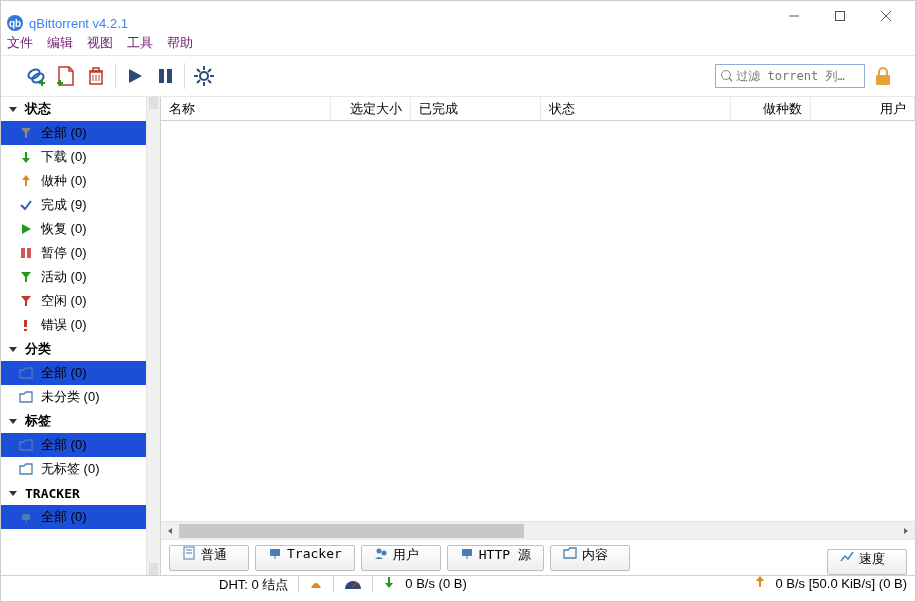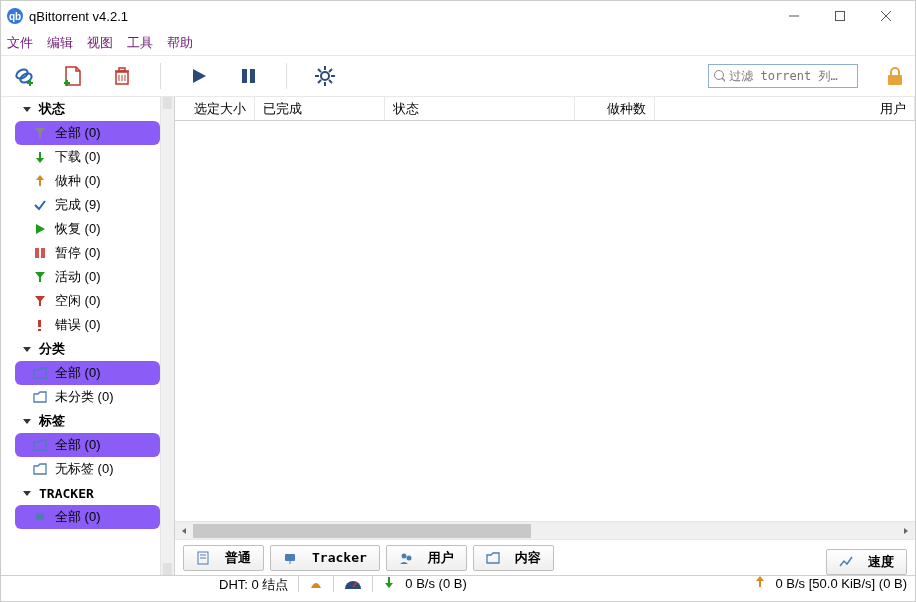--- a/index.html
+++ b/index.html
@@ -1,64 +1,64 @@
 <!DOCTYPE html>
 <html><head>
 <meta charset="utf-8">
 <style>
 * { margin:0; padding:0; box-sizing:border-box; font-family:"Microsoft YaHei","SimSun",Arial,sans-serif; font-size:13px; }
 body { background:#fff; width:916px; height:602px; overflow:hidden; display:flex; flex-direction:column; border:1px solid #ccc; }
 
 
-.titlebar { height:30px; display:flex; align-items:center; padding:0 6px; background:#fff; }
+.titlebar { height:30px; display:flex; align-items:flex-end; padding:0 6px; background:#fff; }
 .titlebar .logo { width:16px; height:16px; border-radius:50%; background:#3579d8; color:#fff; font-size:10px; display:flex; align-items:center; justify-content:center; margin-right:6px; font-weight:bold; }
-.titlebar .title { flex:0 0 auto; color:#000000; }
+.titlebar .title { flex:0 0 auto; color:#3b82f6; }
 .titlebar .spacer { flex:1; }
 .winbtn { width:46px; height:30px; display:flex; align-items:center; justify-content:center; color:#555; }
 
 
 .menubar { height:24px; display:flex; align-items:center; padding:0 6px; gap:14px; color:#701a75; }
 .menuitem { cursor:default; }
 
 
-.toolbar { height:42px; border-top:1px solid #e8e8e8; border-bottom:1px solid #e8e8e8; display:flex; align-items:center; padding:0 8px; gap:19px; }
+.toolbar { height:42px; border-top:1px solid #e8e8e8; border-bottom:1px solid #e8e8e8; display:flex; align-items:center; padding:0 20px; gap:0; }
 .tbtn { width:30px; height:30px; display:flex; align-items:center; justify-content:center; }
 .tsep { width:1px; height:26px; background:#ddd; margin:0 4px; }
 .filterbox { width:150px; height:24px; border:1px solid #8faed5; display:flex; align-items:center; padding:0 4px; gap:4px; margin-left:auto; }
 .filterbox input { border:none; outline:none; width:100%; font-family:"SimSun",monospace; font-size:12px; }
 .lockicon { width:24px; height:24px; margin-left:6px; display:flex; align-items:center; justify-content:center; }
 
 
-.mainarea { flex:1; display:flex; min-height:0;padding-left:14px; }
+.mainarea { flex:1; display:flex; min-height:0; }
 .sidebar { width:160px; border-right:1px solid #d0d0d0; display:flex; position:relative; overflow:hidden; }
 .sidebar-content { flex:1; overflow:hidden; }
 .sidebar-scroll { width:14px; background:#f0f0f0; border-left:1px solid #e4e4e4; position:relative; }
 .sidebar-scroll::before,.sidebar-scroll::after { content:""; position:absolute; left:2px; right:2px; height:12px; background:#e0e0e0; }
 .sidebar-scroll::before { top:0; }
 .sidebar-scroll::after { bottom:0; }
 
 .section-hdr { height:24px; display:flex; align-items:center; gap:6px; padding:0 6px; font-weight:bold; }
 .section-hdr .chev { width:12px; height:12px; display:flex; align-items:center; justify-content:center; }
 .side-item { height:24px; display:flex; align-items:center; gap:8px; padding:0 6px 0 18px; }
-.side-item.selected { background:#8b5cf6;border-radius:6px; }
+.side-item.selected { background:#1d4ed8; }
 .side-icon { width:14px; height:14px; display:flex; align-items:center; justify-content:center; flex:0 0 14px; }
 
 .rightpane { flex:1; display:flex; flex-direction:column; min-width:0; }
 .colheaders { height:24px; border-bottom:1px solid #d0d0d0; display:flex; background:#fff; }
 .colh { border-right:1px solid #e8e8e8; padding:0 8px; display:flex; align-items:center; flex:0 0 auto; }
 .colh.right { justify-content:flex-end;font-family:Liberation Serif, serif; }
 .torrentlist { flex:1; background:#fff; position:relative; overflow:hidden; }
 .hscroll { height:18px; border-top:1px solid #e4e4e4; background:#f0f0f0; display:flex; align-items:center; }
 .hscroll .hbar-track { flex:1; height:16px; position:relative; }
 .hscroll .hbar-thumb { position:absolute; left:0; width:48%; top:1px; bottom:1px; background:#c8c8c8; }
 .hscroll .harrow { width:18px; height:16px; display:flex; align-items:center; justify-content:center; }
 
 
 .bottomtabs { height:36px; background:#fff; border-top:1px solid #e8e8e8; display:flex; align-items:center; padding:0 8px; gap:6px; }
-.btab { height:26px; border:1px solid #bfbfbf; background:linear-gradient(#fff,#eee); padding:0 12px; display:flex; align-items:center; gap:15px; border-radius:2px; min-width:80px;font-weight:bold; }
+.btab { height:26px; border:1px solid #bfbfbf; background:linear-gradient(#fff,#eee); padding:0 12px; display:flex; gap:5px; border-radius:2px; min-width:80px; }
 .btab-speed { margin-left:auto;margin-top:9px; }
 
 
 .statusbar { height:26px; border-top:1px solid #d0d0d0; display:flex; padding:0 8px; gap:10px; font-family:"SimSun",monospace; font-size:12px; }
 .statusbar .sep { width:1px; height:16px; background:#d0d0d0; }
 .statusbar .pushright { margin-left:auto; }
 
 svg { display:block; }
 </style>
 </head>
@@ -319,20 +319,21 @@
             </svg>
           </span>
         <span>全部 (0)</span>
       </div>
     </div>
     <div class="sidebar-scroll"></div>
   </div>
 
   <div class="rightpane">
     <div class="colheaders">
+      <div class="colh" style="width:170px">名称</div>
       <div class="colh right" style="width:80px">选定大小</div>
       <div class="colh" style="width:130px">已完成</div>
       <div class="colh" style="width:190px">状态</div>
       <div class="colh right" style="width:80px">做种数</div>
       <div class="colh right" style="flex:1">用户</div>
     </div>
     <div class="torrentlist"></div>
     <div class="hscroll">
       <div class="harrow">
           <svg width="8" height="8">
@@ -368,20 +369,27 @@
       <div class="btab">
         <svg width="14" height="14">
             <circle cx="5" cy="5" r="2.5" fill="#4a7fb5"></circle>
             <circle cx="10" cy="7" r="2.5" fill="#4a7fb5"></circle>
             <path d="M1 13 Q5 9 9 13" fill="#4a7fb5"></path>
           </svg>
         <span>用户</span>
       </div>
       <div class="btab">
         <svg width="14" height="14">
+            <rect x="2" y="3" width="10" height="7" rx="1" fill="#4a7fb5"></rect>
+            <line x1="7" y1="10" x2="7" y2="13" stroke="#4a7fb5"></line>
+          </svg>
+        <span style="font-family:monospace">HTTP 源</span>
+      </div>
+      <div class="btab">
+        <svg width="14" height="14">
             <path d="M1 4 L5 4 L7 2 L13 2 L13 12 L1 12 Z" fill="none" stroke="#4a7fb5" stroke-width="1.3"></path>
           </svg>
         <span>内容</span>
       </div>
       <div class="btab btab-speed">
         <svg width="14" height="14">
             <polyline points="1,11 5,6 8,9 13,2" fill="none" stroke="#4a7fb5" stroke-width="1.5"></polyline>
           </svg>
         <span>速度</span>
       </div>

